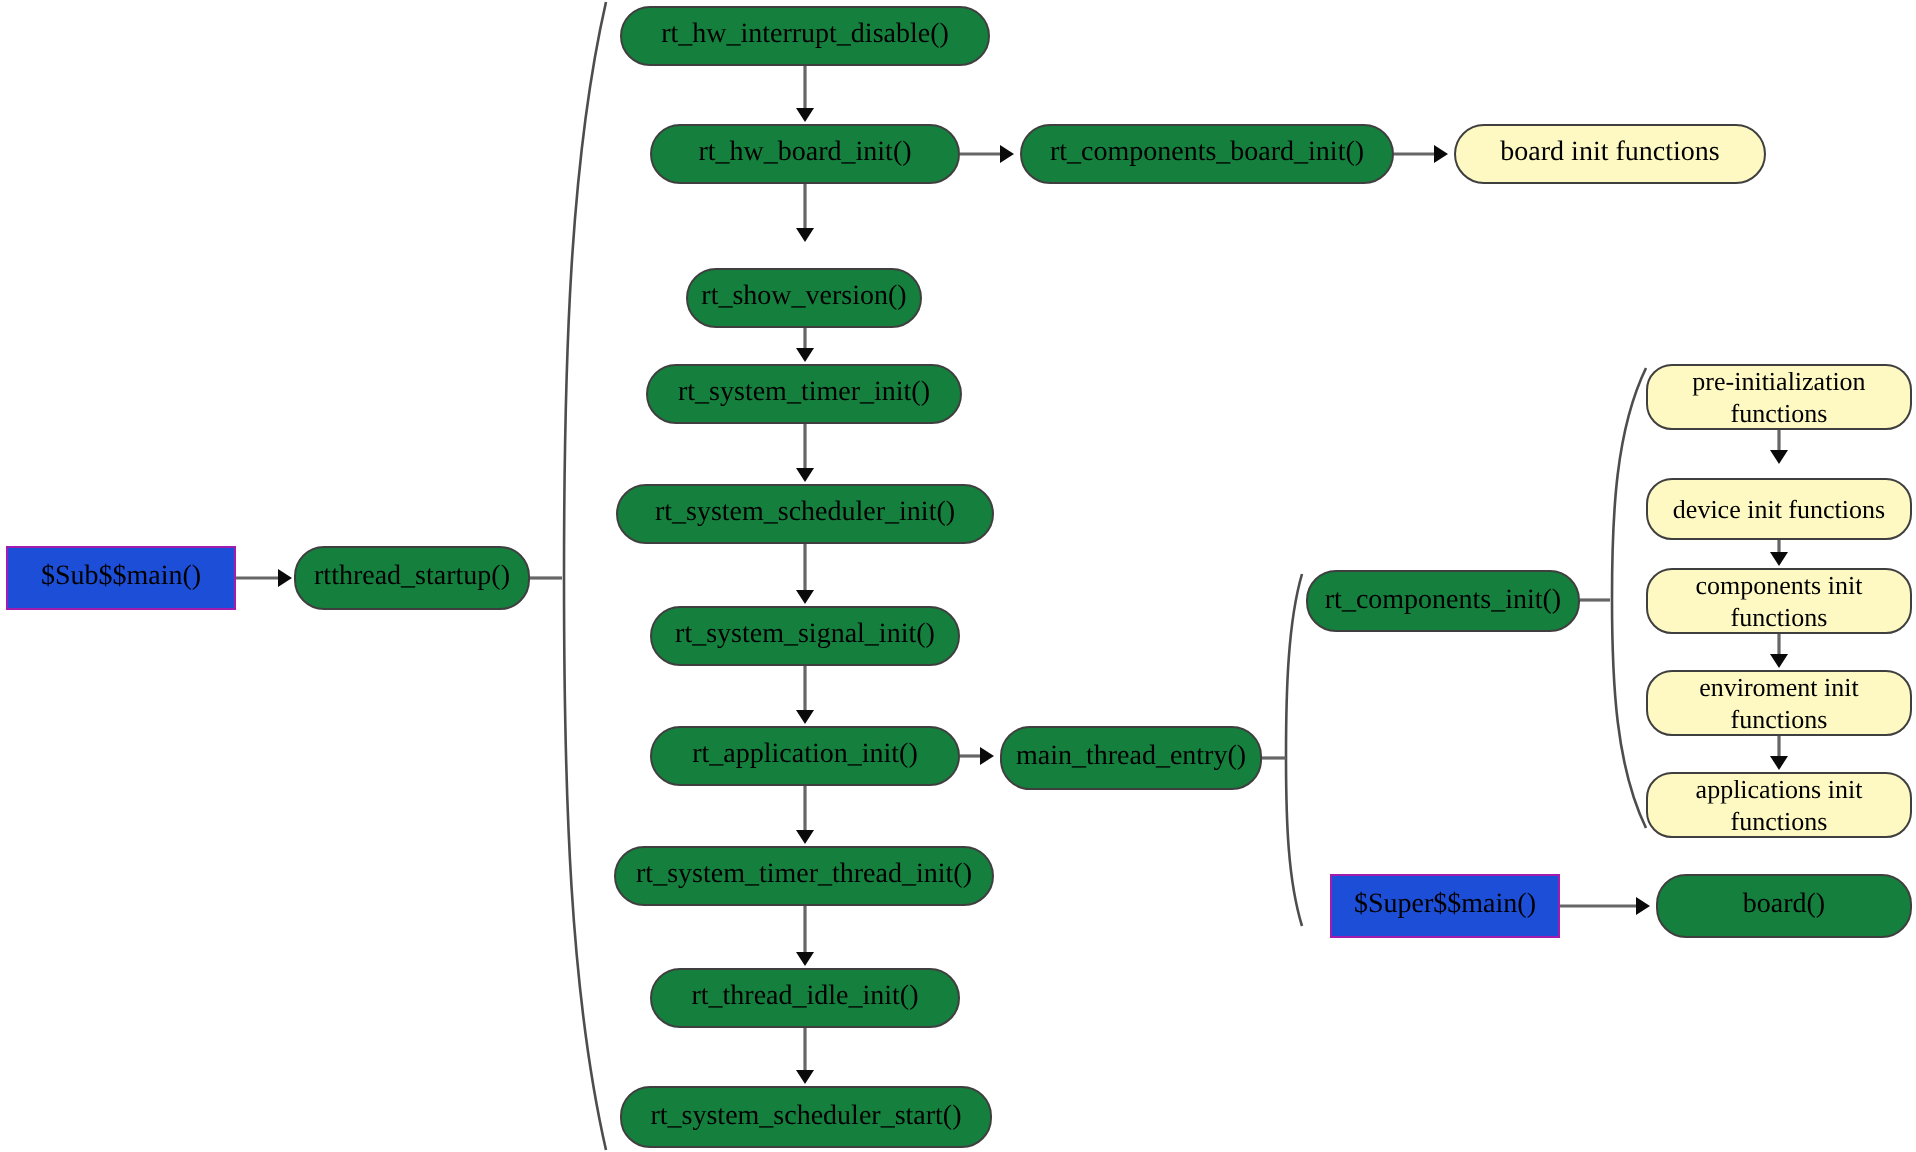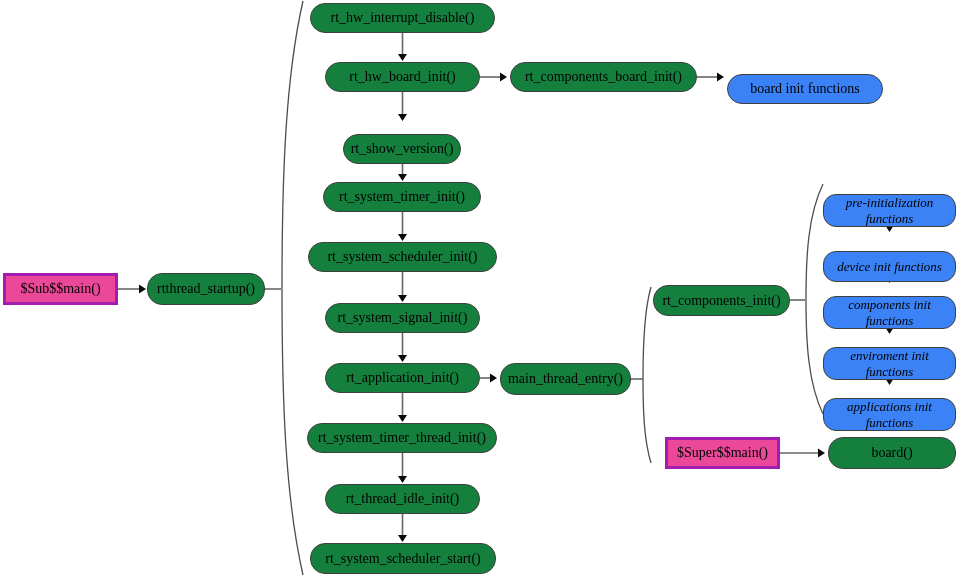--- a/index.html
+++ b/index.html
@@ -19,32 +19,31 @@
     align-items: center;
     justify-content: center;
     text-align: center;
     font-size: 14px;
     line-height: 1.1;
     background: #15803d;
     border: 1px solid #3f3f3f;
     white-space: nowrap;
   }
   .pill  { border-radius: 15px; }
-  .blue  { background: #3b82f6; margin-top: 12px; }
+  .blue  { background: #fef9c3; }
   .chain {
     border-radius: 13px;
     font-size: 13px;
     white-space: normal;
     line-height: 1.18;
     padding: 0 6px;
-    font-style: italic;
   }
   .rect {
-    background: #ec4899;
-    border: 3px solid #a21caf;
+    background: #1d4ed8;
+    border: 1px solid #a21caf;
     border-radius: 0;
   }
   #wires {
     position: absolute;
     left: 0; top: 0;
     width: 958px; height: 576px;
     pointer-events: none;
   }
   .wire   { stroke: #666666; stroke-width: 1.6; fill: none; }
   .brace  { stroke: #4d4d4d; stroke-width: 1.3; fill: none; }

